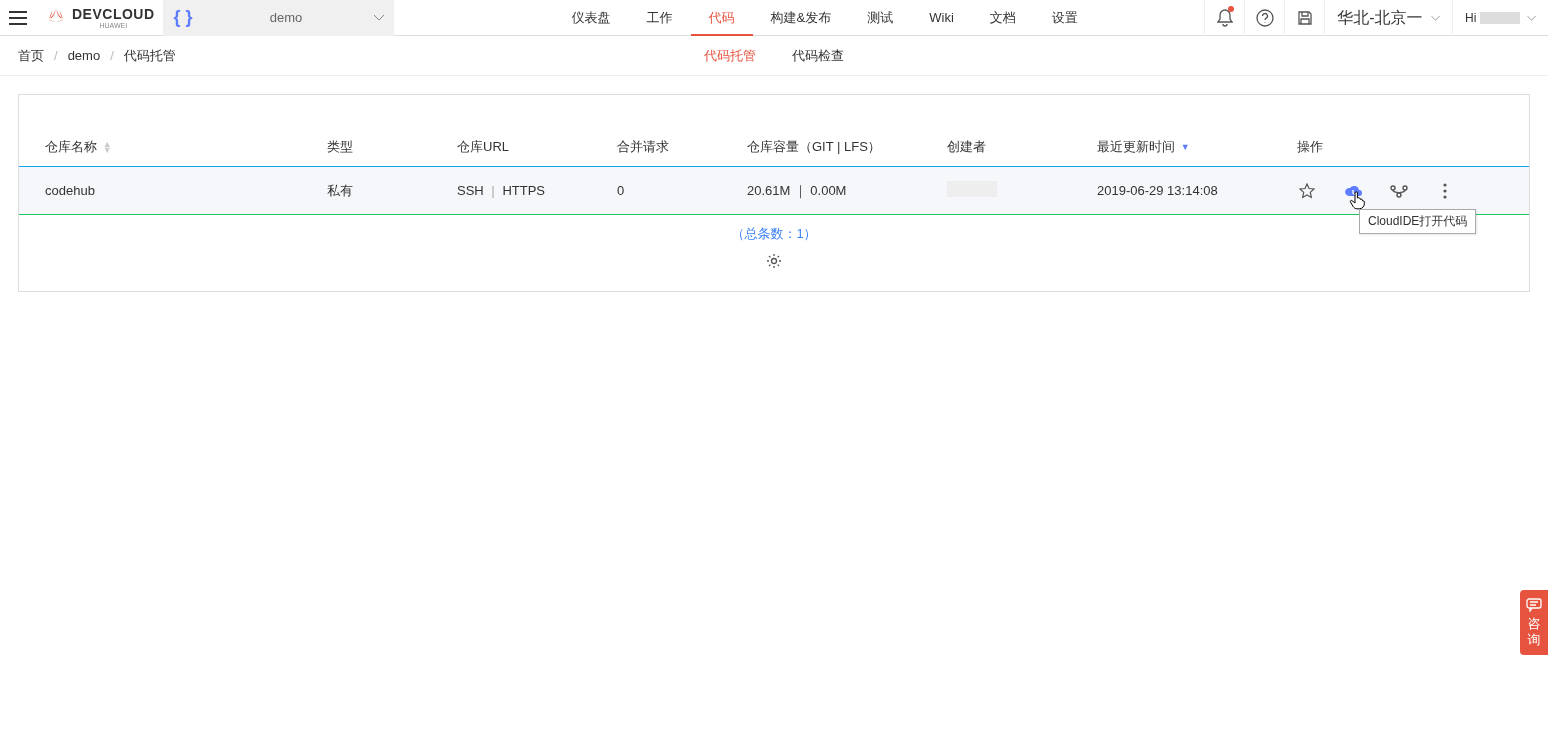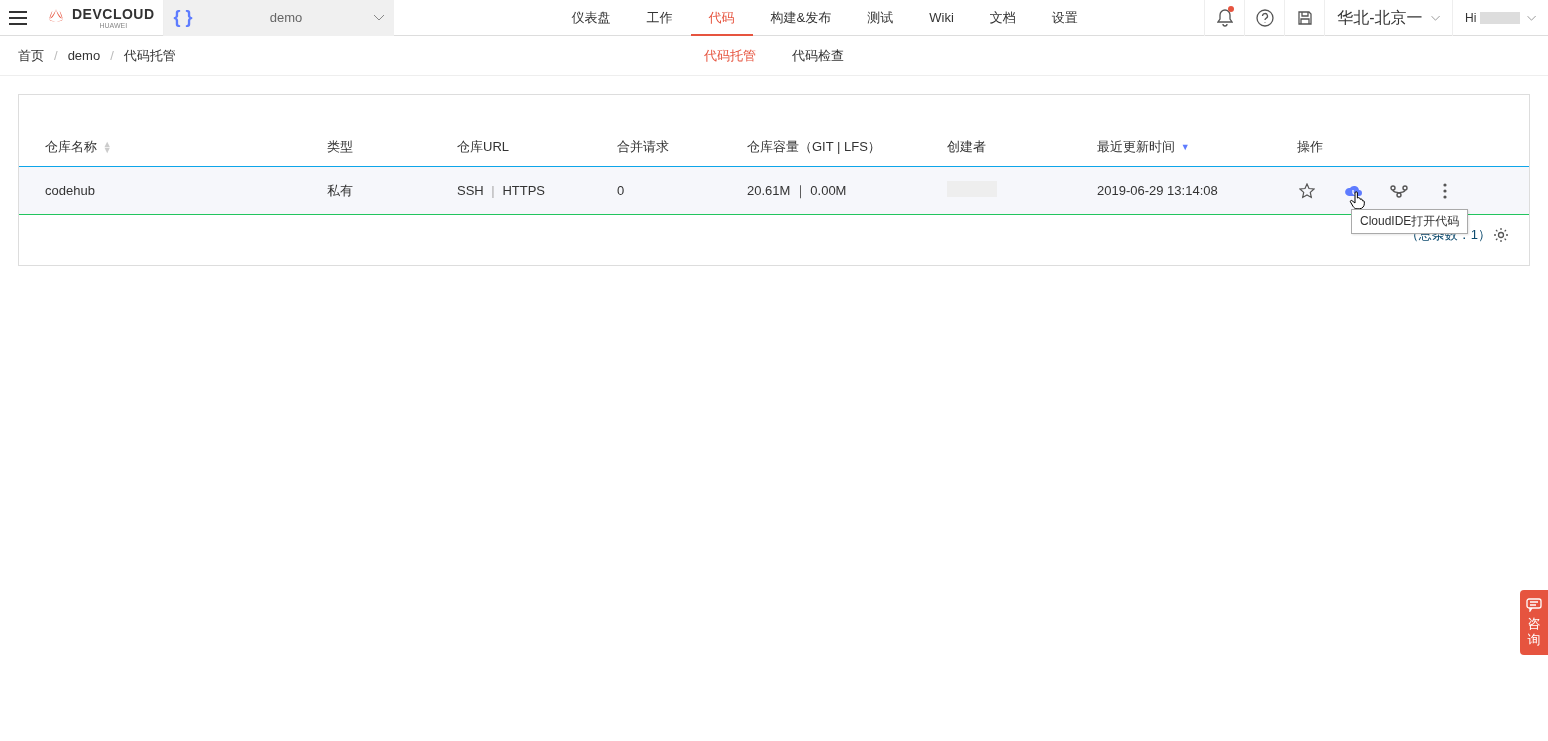--- a/index.html
+++ b/index.html
@@ -58,23 +58,23 @@
 .col-size { width: 200px; }
 .col-creator { width: 150px; }
 .col-time { width: 200px; }
 .col-op { flex: 1; display: flex; align-items: center; gap: 26px; }
 .sort-indicator { font-size: 9px; color: #5e7cff; margin-left: 2px; display: inline-block; vertical-align: middle; }
 .sort-neutral { color: #ccc; font-size: 9px; display: inline-block; line-height: 6px; vertical-align: middle; margin-left: 2px; }
 .creator-redact { width: 50px; height: 16px; background: #eee; display: inline-block; }
 .op-icon { cursor: pointer; display: inline-flex; align-items: center; justify-content: center; width: 20px; height: 20px; color: #555; position: relative; }
 .op-icon.highlight { color: #5e7cff; }
 .cursor-hand { position: absolute; left: 6px; top: 10px; font-size: 16px; color: #000; pointer-events: none; }
-.tooltip { position: absolute; top: 28px; left: 8px; background: #fff; border: 1px solid #aaa; padding: 3px 8px; font-size: 12px; white-space: nowrap; color: #333; box-shadow: 1px 1px 2px rgba(0,0,0,.1); z-index: 10; }
-
-.table-footer { display: flex; justify-content: flex-end; align-items: center; padding: 10px 18px 20px 18px; font-size: 13px; color: #0c4a6e; }
+.tooltip { position: absolute; top: 28px; left: 16px; background: #fff; border: 1px solid #aaa; padding: 3px 8px; font-size: 12px; white-space: nowrap; color: #333; box-shadow: 1px 1px 2px rgba(0,0,0,.1); z-index: 10; }
+
+.table-footer { display: flex; justify-content: flex-end; align-items: center; padding: 10px 18px 20px 18px; gap: 8px; font-size: 13px; color: #3b82f6; flex-direction: column; }
 
 
 .consult-float { position: fixed; right: 0; top: 590px; width: 28px; background: #e6543f; color: #fff; font-size: 13px; padding: 8px 6px; text-align: center; border-radius: 4px 0 0 4px; cursor: pointer; line-height: 1.2; }
 
 .url-link { color: #333; }
 .url-sep { color: #aaa; margin: 0 4px; }
 
 svg { display: block; }
 </style>
 </head>

